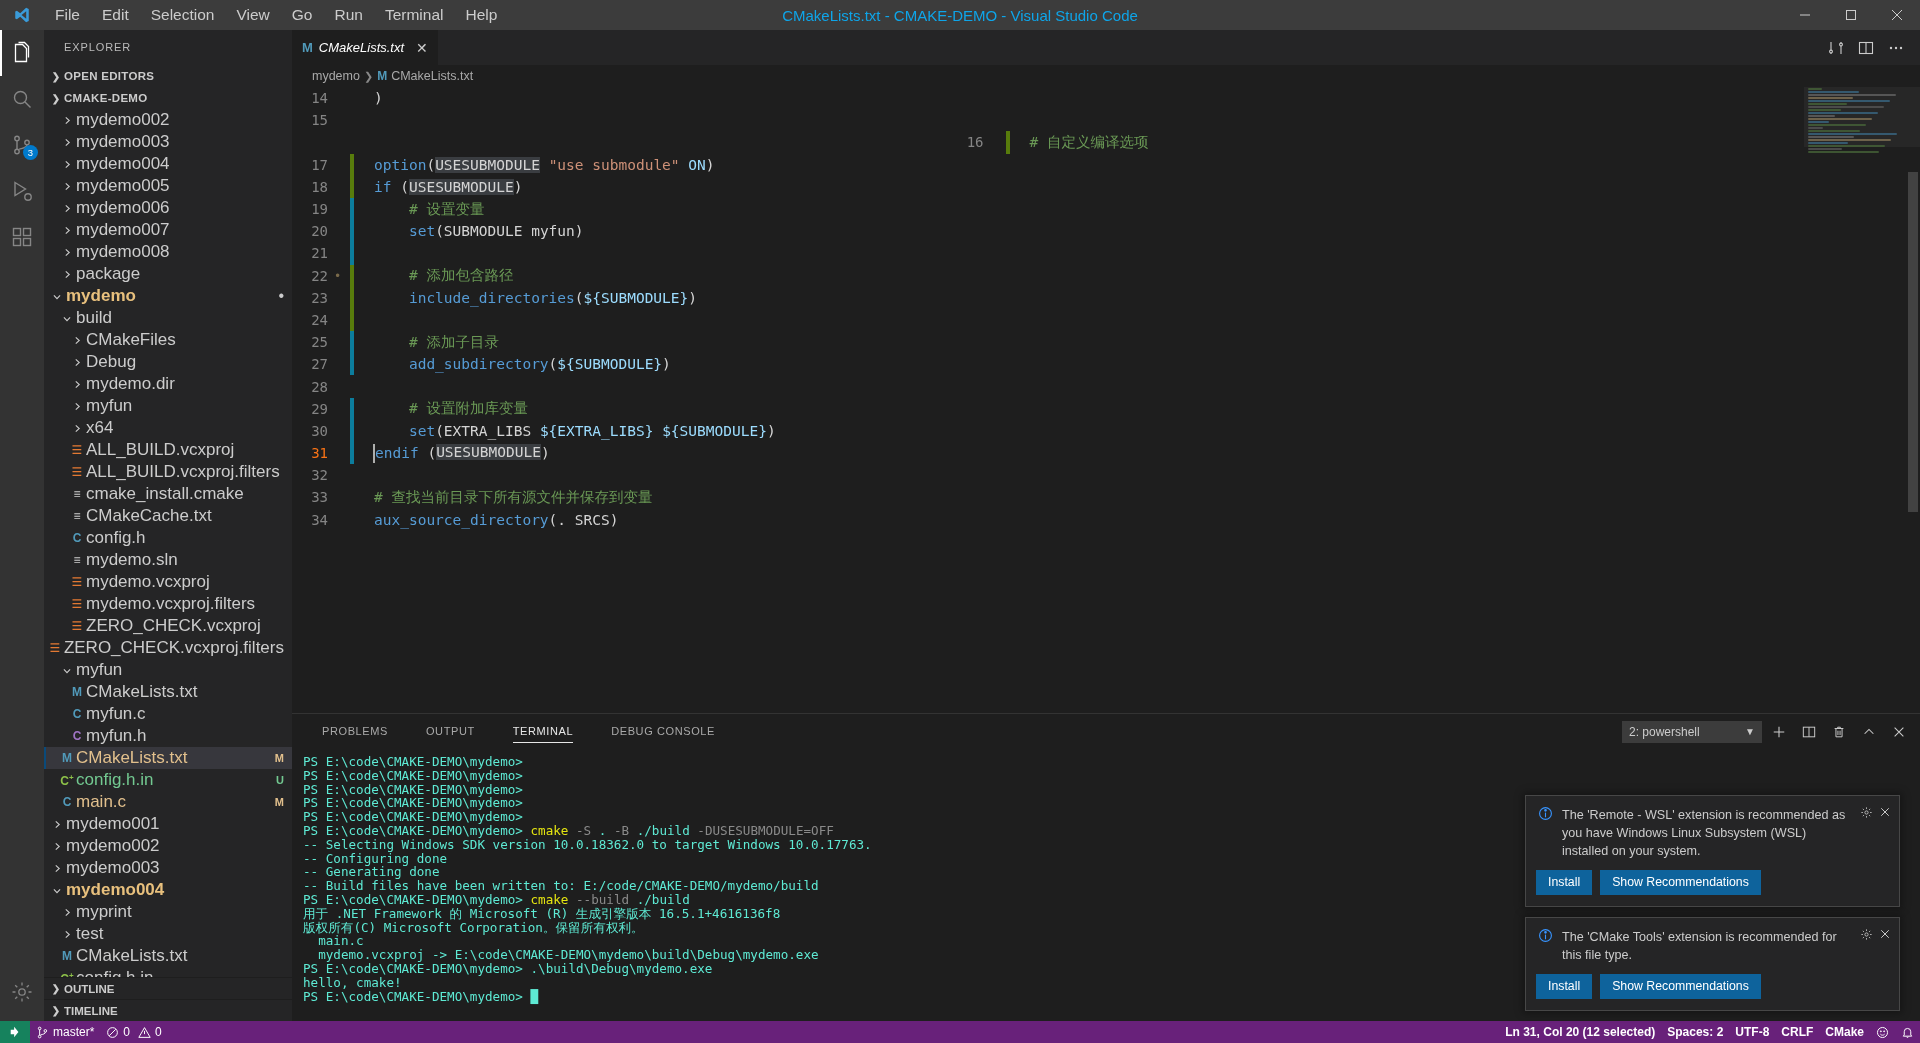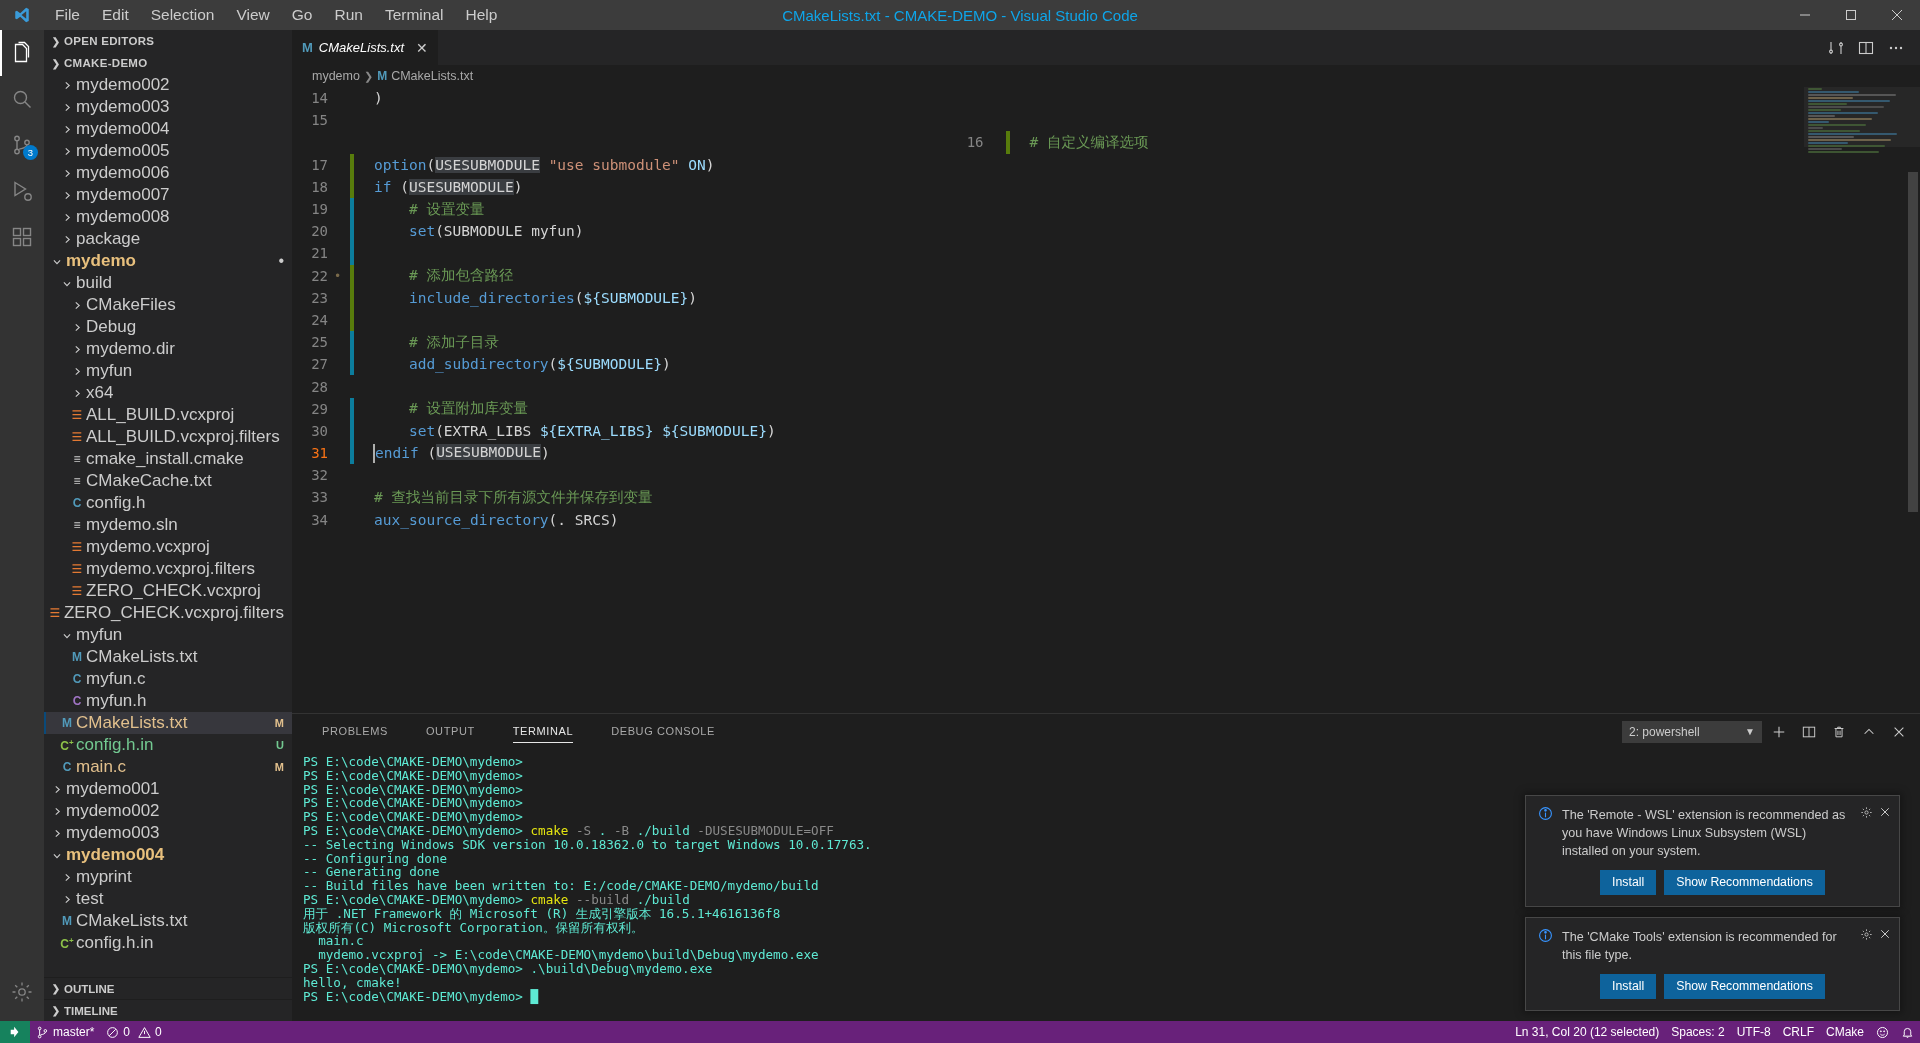--- a/index.html
+++ b/index.html
@@ -183,33 +183,33 @@
   .notifs { position: absolute; right: 20px; bottom: 32px; width: 375px; z-index: 40; }
   .notif {
     background: #252526; border: 1px solid #474747; margin-top: 10px;
     box-shadow: 0 0 8px 2px rgba(0,0,0,0.36);
   }
   .notif-top { display: flex; padding: 10px 8px 6px 12px; gap: 8px; }
   .notif-msg { font-size: 12.6px; line-height: 18px; color: #cccccc; flex: 1 1 auto; }
   .info-ico { flex: 0 0 16px; color: #3794ff; font-size: 14px; line-height: 16px; }
   .notif-icons { display: flex; gap: 6px; align-items: flex-start; }
   .ni { color: #cccccc; font-size: 13px; cursor: pointer; line-height: 16px;}
-  .notif-btns { display: flex; justify-content: center; gap: 8px; padding: 4px 10px 11px 10px; }
+  .notif-btns { display: flex; justify-content: flex-start; gap: 8px; padding: 4px 10px 11px 10px; }
   .btn {
     background: #0e639c; color: #ffffff; font-size: 12.3px; padding: 4px 12px; cursor: pointer;
     border: none; line-height: 17px;
   }
 
   
   .statusbar {
     height: 22px; flex: 0 0 22px; background: #68217a; display: flex; align-items: center;
     font-size: 12px; color: #ffffff;
   }
   .sb-left { display: flex; align-items: center; }
-  .sb-right { margin-left: auto; display: flex; align-items: flex-end; }
+  .sb-right { margin-left: auto; display: flex; align-items: flex-end; font-weight: bold; }
   .sbi { padding: 0 6px; height: 22px; display: flex; align-items: center; gap: 4px; cursor: pointer; white-space: nowrap;}
   .remote { background: #16825d; padding: 0 8px; }
 </style>
 </head>
 <body>
 
 <div class="app">
 
   <div class="titlebar">
     <div class="vs-logo">
@@ -289,20 +289,21 @@
       <div class="act-spacer"></div>
       <div class="act-icon" style="margin-bottom:6px;">
         <svg width="24" height="24" viewBox="0 0 24 24" fill="none" stroke="currentColor" stroke-width="1.3">
           <circle cx="12" cy="12" r="3.2"></circle>
           <path d="M12 2.5v3M12 18.5v3M2.5 12h3M18.5 12h3M5.2 5.2l2.1 2.1M16.7 16.7l2.1 2.1M18.8 5.2l-2.1 2.1M7.3 16.7l-2.1 2.1"></path>
         </svg>
       </div>
     </div>
 
     <div class="sidebar">
+      <div class="sb-title">EXPLORER</div>
       <div class="sb-section">
         <span class="twisty">❯</span>
         <span>OPEN EDITORS</span>
       </div>
       <div class="sb-section">
         <span class="twisty">❯</span>
         <span>CMAKE-DEMO</span>
       </div>
       <div class="tree" id="file-tree">
           <div class="row">

